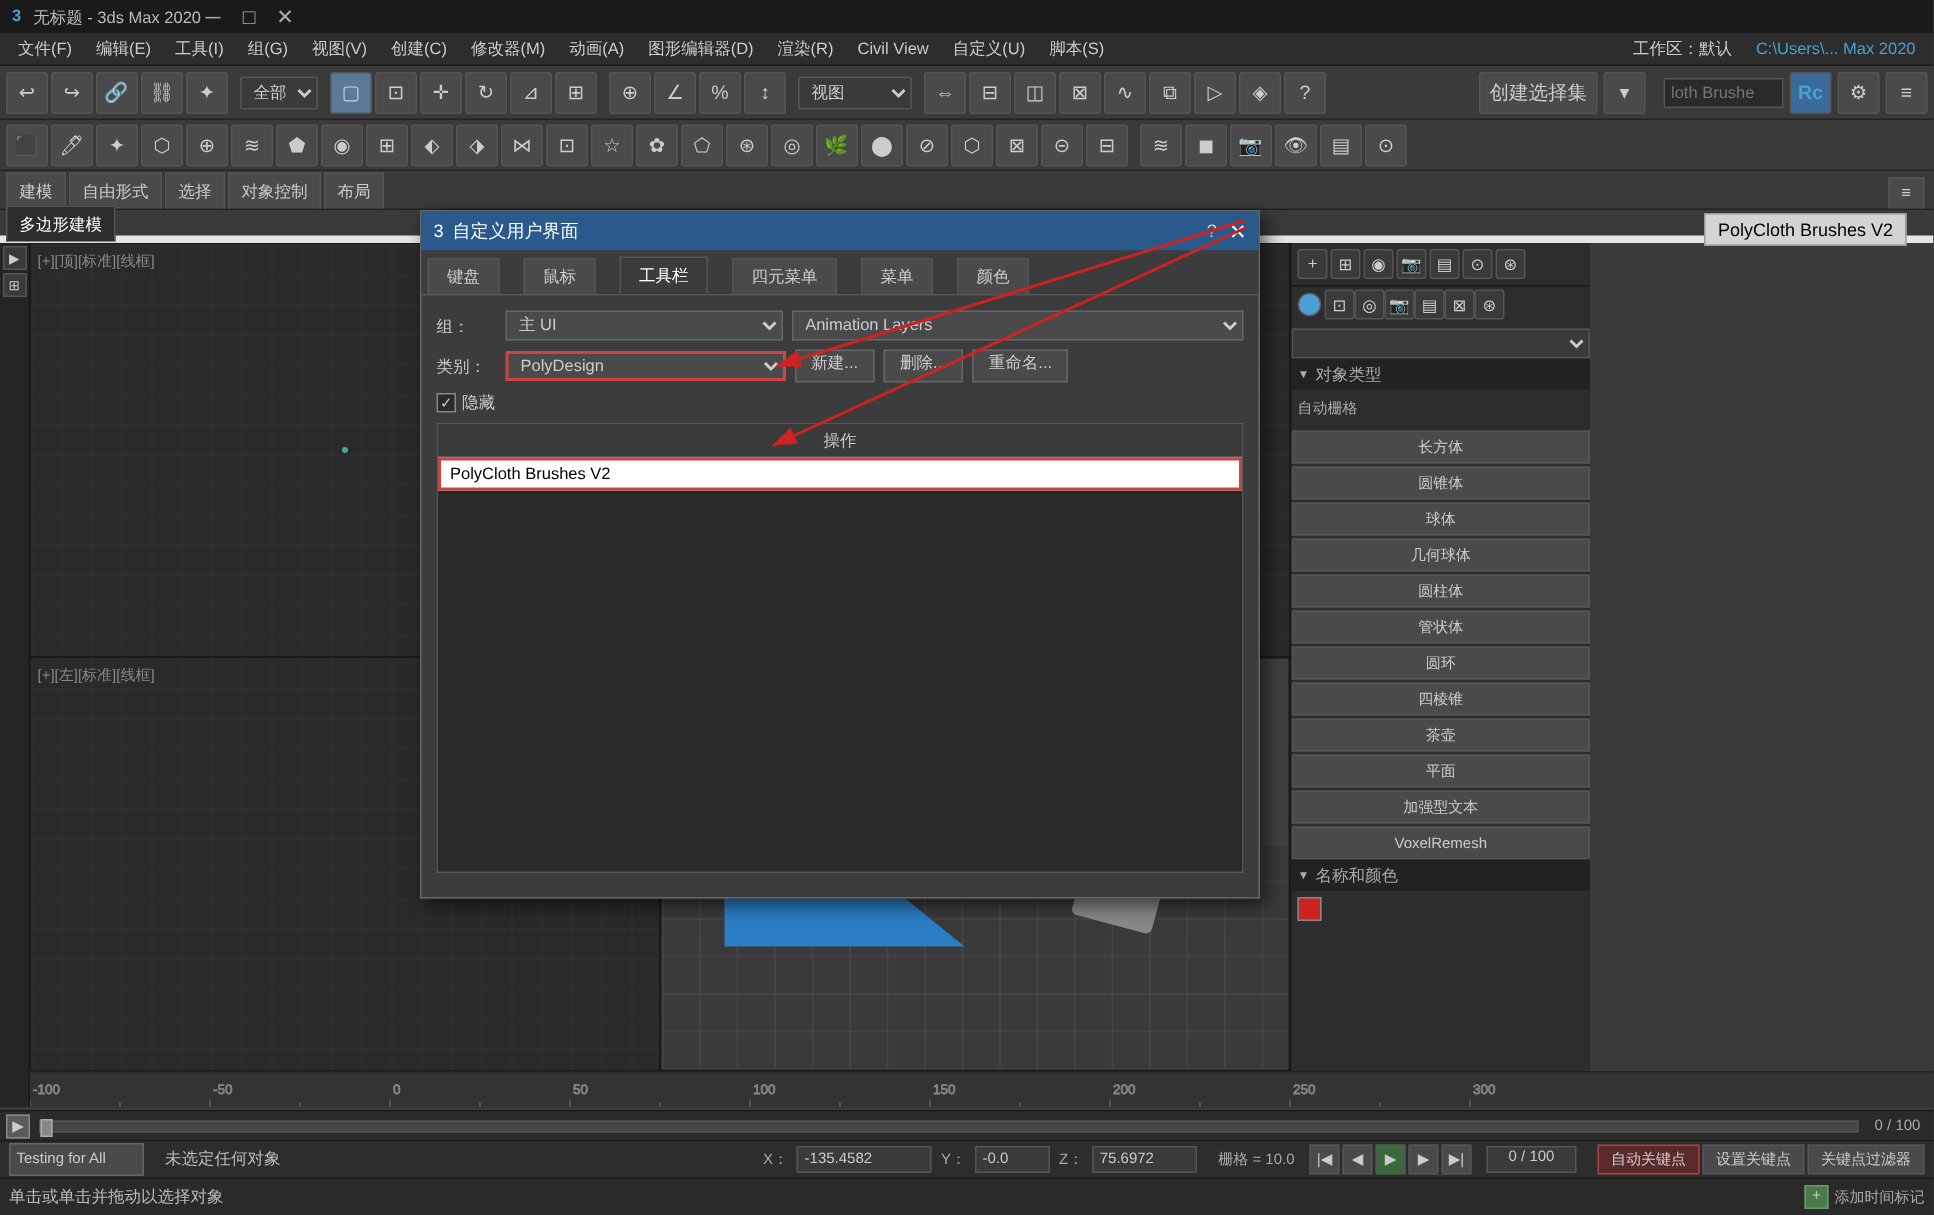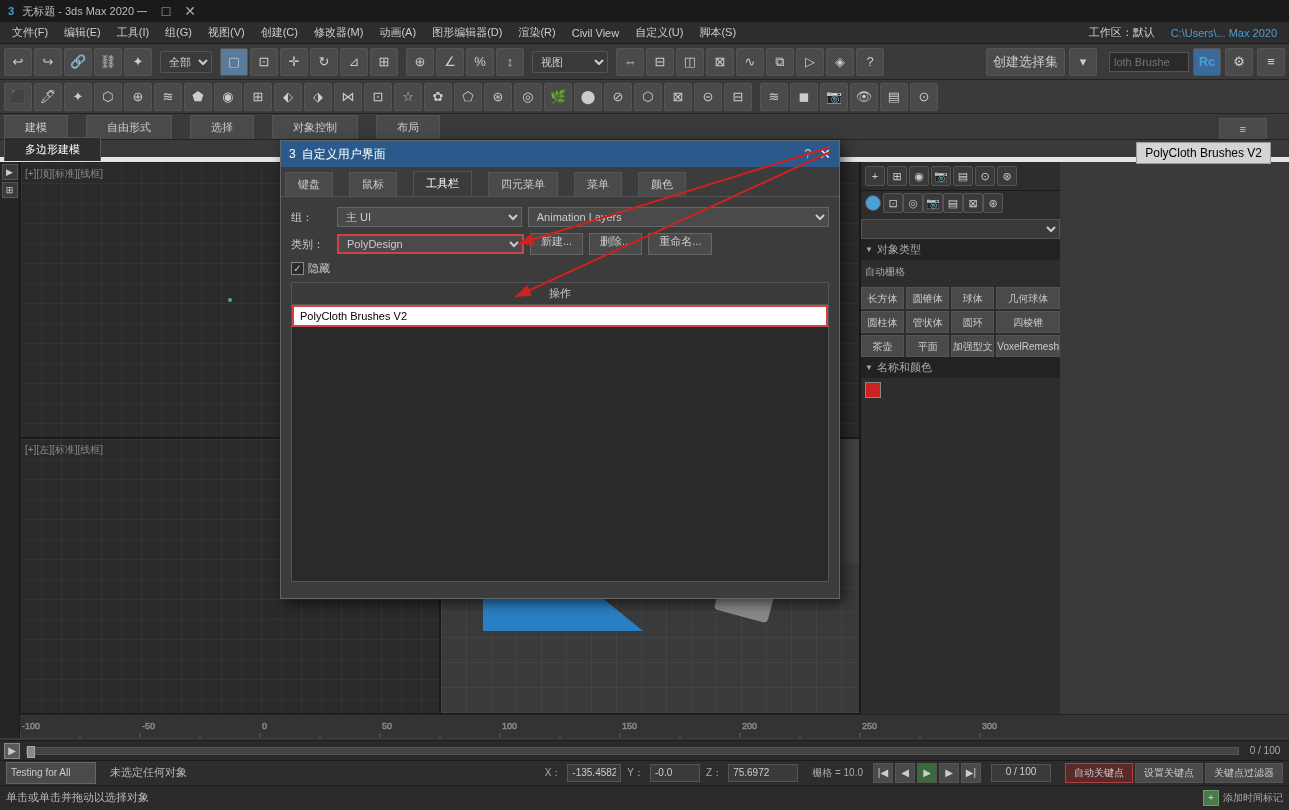--- a/index.html
+++ b/index.html
@@ -104,28 +104,28 @@
     .tab-bar {
       width: 100%;
       height: 26px;
       background: #3a3a3a;
       display: flex;
       align-items: flex-end;
       padding: 0 4px;
       border-bottom: 1px solid #222;
     }
     .tab-item {
-      padding: 4px 20px;
+      padding: 4px 8px;
       background: #4a4a4a;
       border: 1px solid #555;
       border-bottom: none;
       cursor: pointer;
       font-size: 11px;
       color: #ccc;
-      margin-right: 18px;
+      margin-right: 2px;
     }
     .tab-item.active { background: #2d2d2d; color: #fff; }
 
     
     .viewport-container {
       width: 840px;
       height: 100%;
       position: relative;
       display: grid;
       grid-template-columns: 1fr 1fr;
@@ -244,21 +244,21 @@
       height: 20px;
       background: #3a3a3a;
       border: 1px solid #555;
       color: #ccc;
       font-size: 11px;
       padding: 0 4px;
       margin-top: 4px;
     }
     .grid-buttons {
       display: grid;
-      grid-template-columns: 1fr 1fr 1fr 1fr;
+      grid-template-columns: 1fr;
       gap: 2px;
       margin-top: 4px;
     }
     .grid-btn {
       height: 22px;
       background: #4a4a4a;
       border: 1px solid #555;
       color: #ccc;
       font-size: 10px;
       cursor: pointer;
@@ -820,21 +820,21 @@
   <div class="status-bar-top">
 
     <div style="width:90px;height:22px;background:#4a4a4a;border:1px solid #666;display:flex;align-items:center;padding:0 4px;">
       <span style="font-size:10px;color:#ccc;">Testing for All</span>
     </div>
     <div style="flex:1;display:flex;align-items:center;padding-left:8px;">
       <span style="font-size:11px;color:#bbb;">未选定任何对象</span>
     </div>
 
     <span class="status-field-label">X：</span>
-    <input class="coord-field" value="-135.4582" style="width: 54px;">
+    <input class="coord-field" value="-135.4582" style="width: 90px;">
     <span class="status-field-label">Y：</span>
     <input class="coord-field" value="-0.0" style="width: 50px;">
     <span class="status-field-label">Z：</span>
     <input class="coord-field" value="75.6972" style="width: 70px;">
     <span class="status-field-label" style="margin-left:8px;">栅格 = 10.0</span>
 
     <div class="playback-controls">
       <div class="play-btn">|◀</div>
       <div class="play-btn">◀</div>
       <div class="play-btn" style="background:#3a6a3a;">▶</div>

